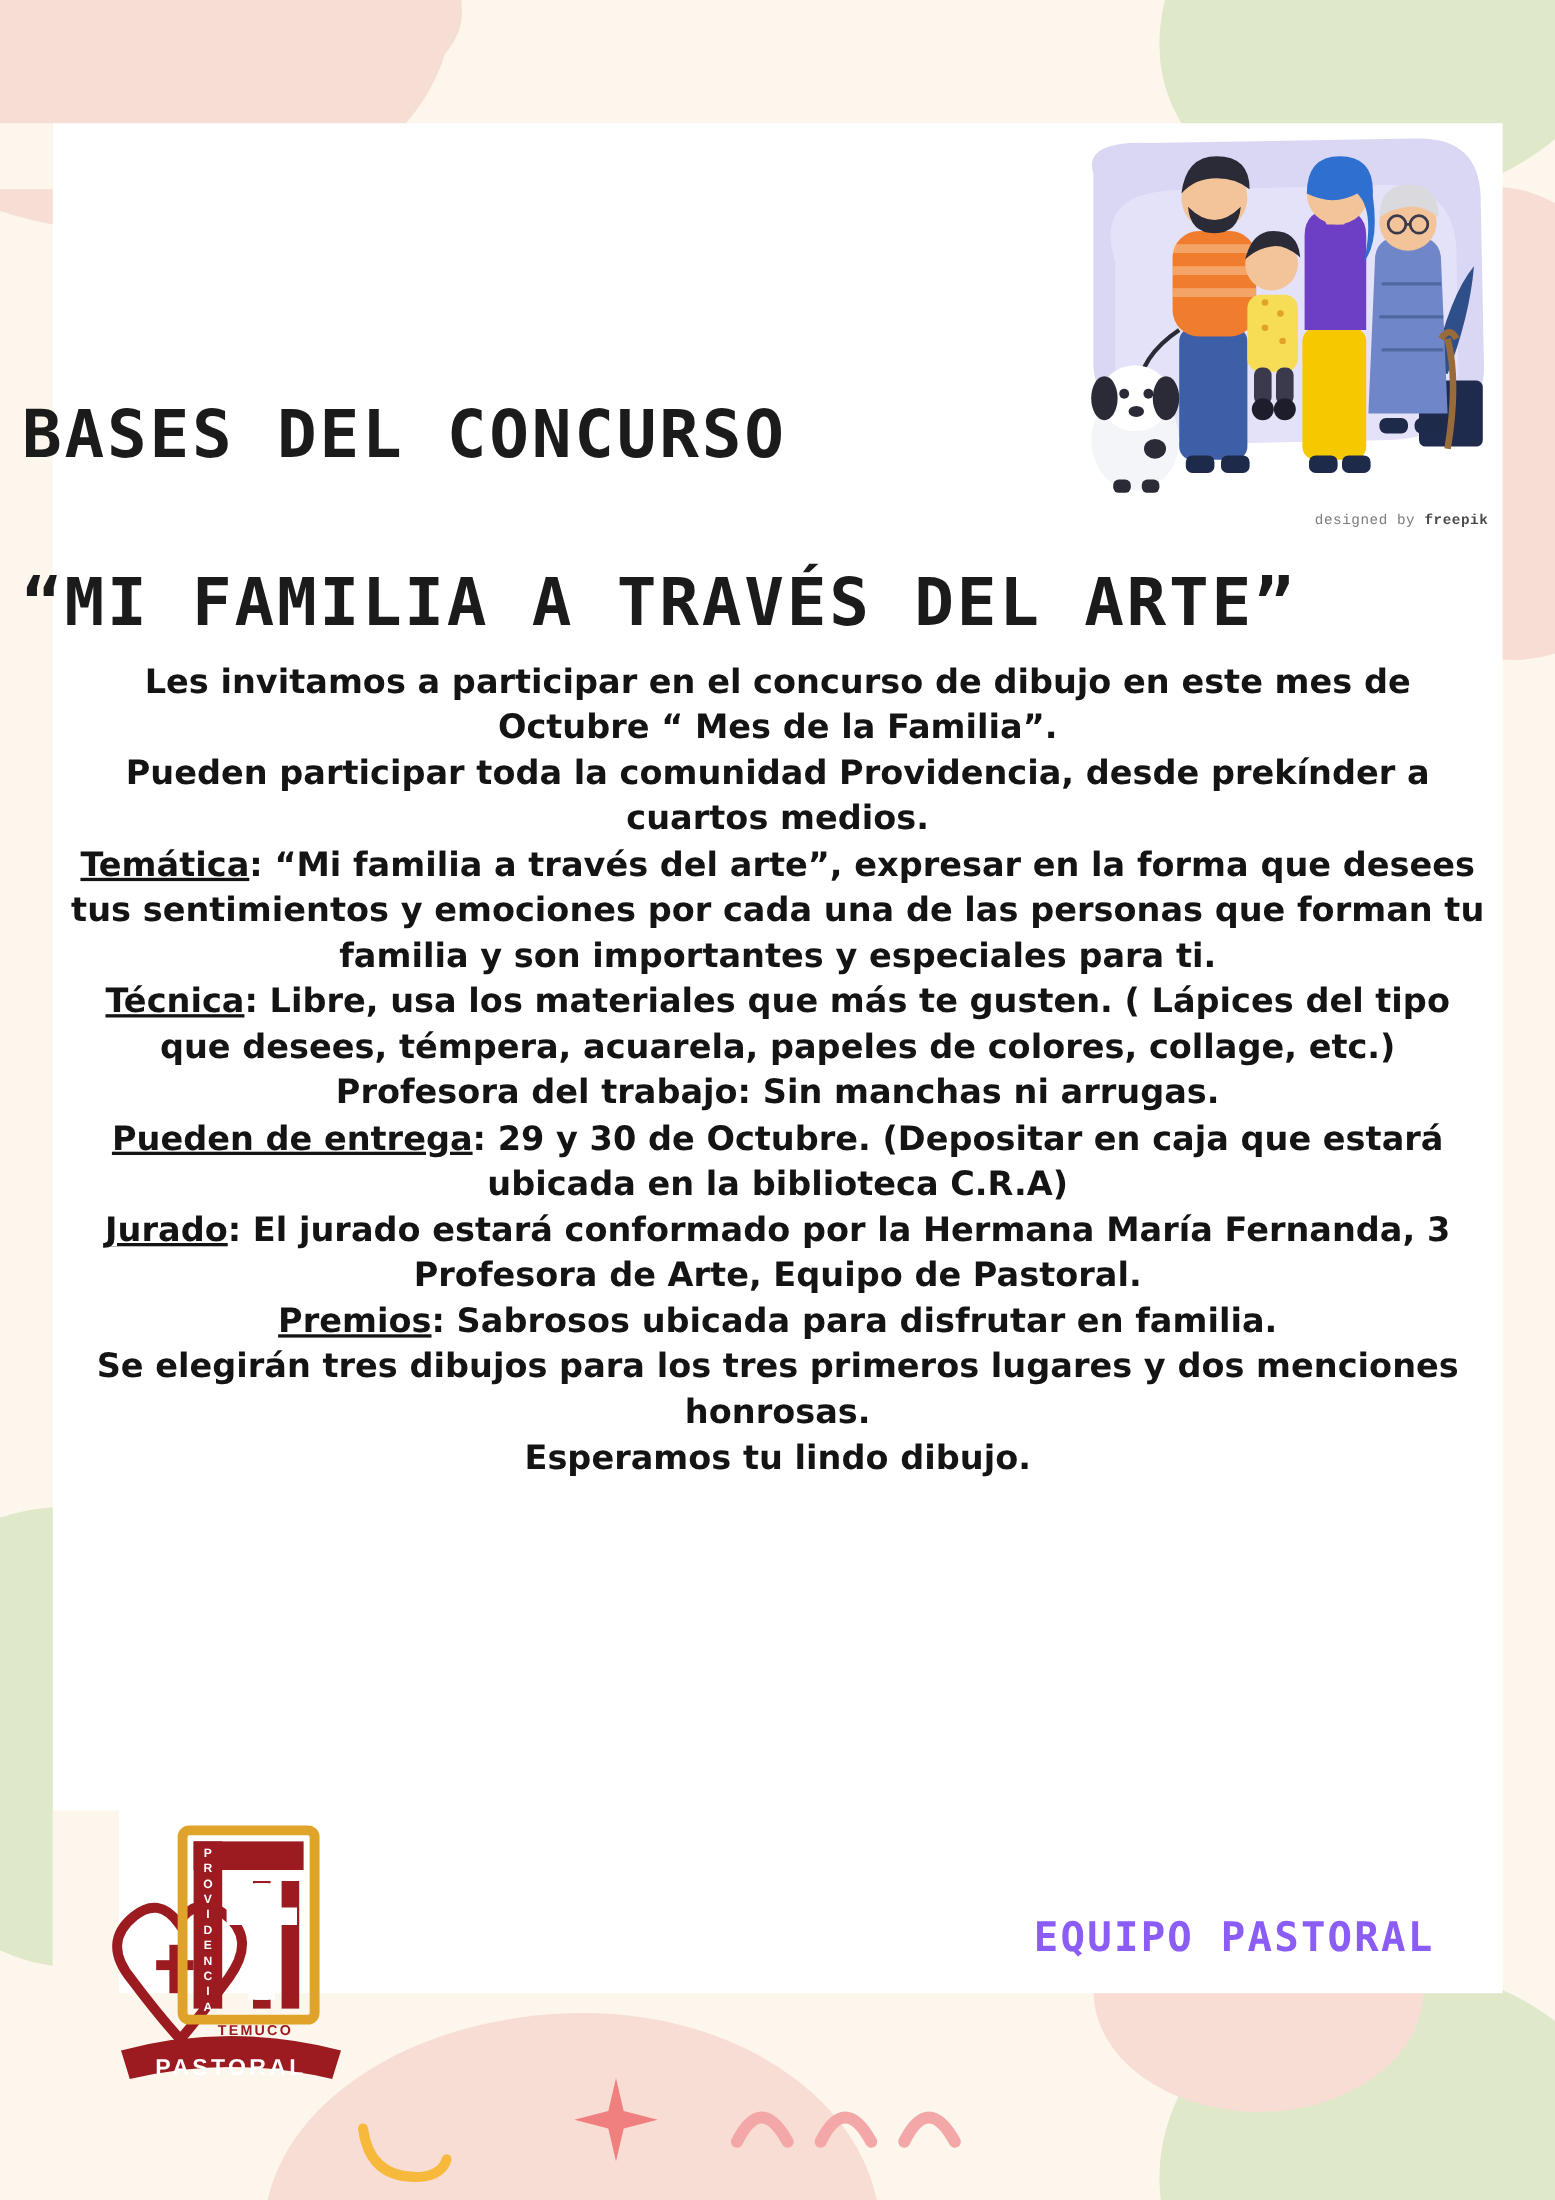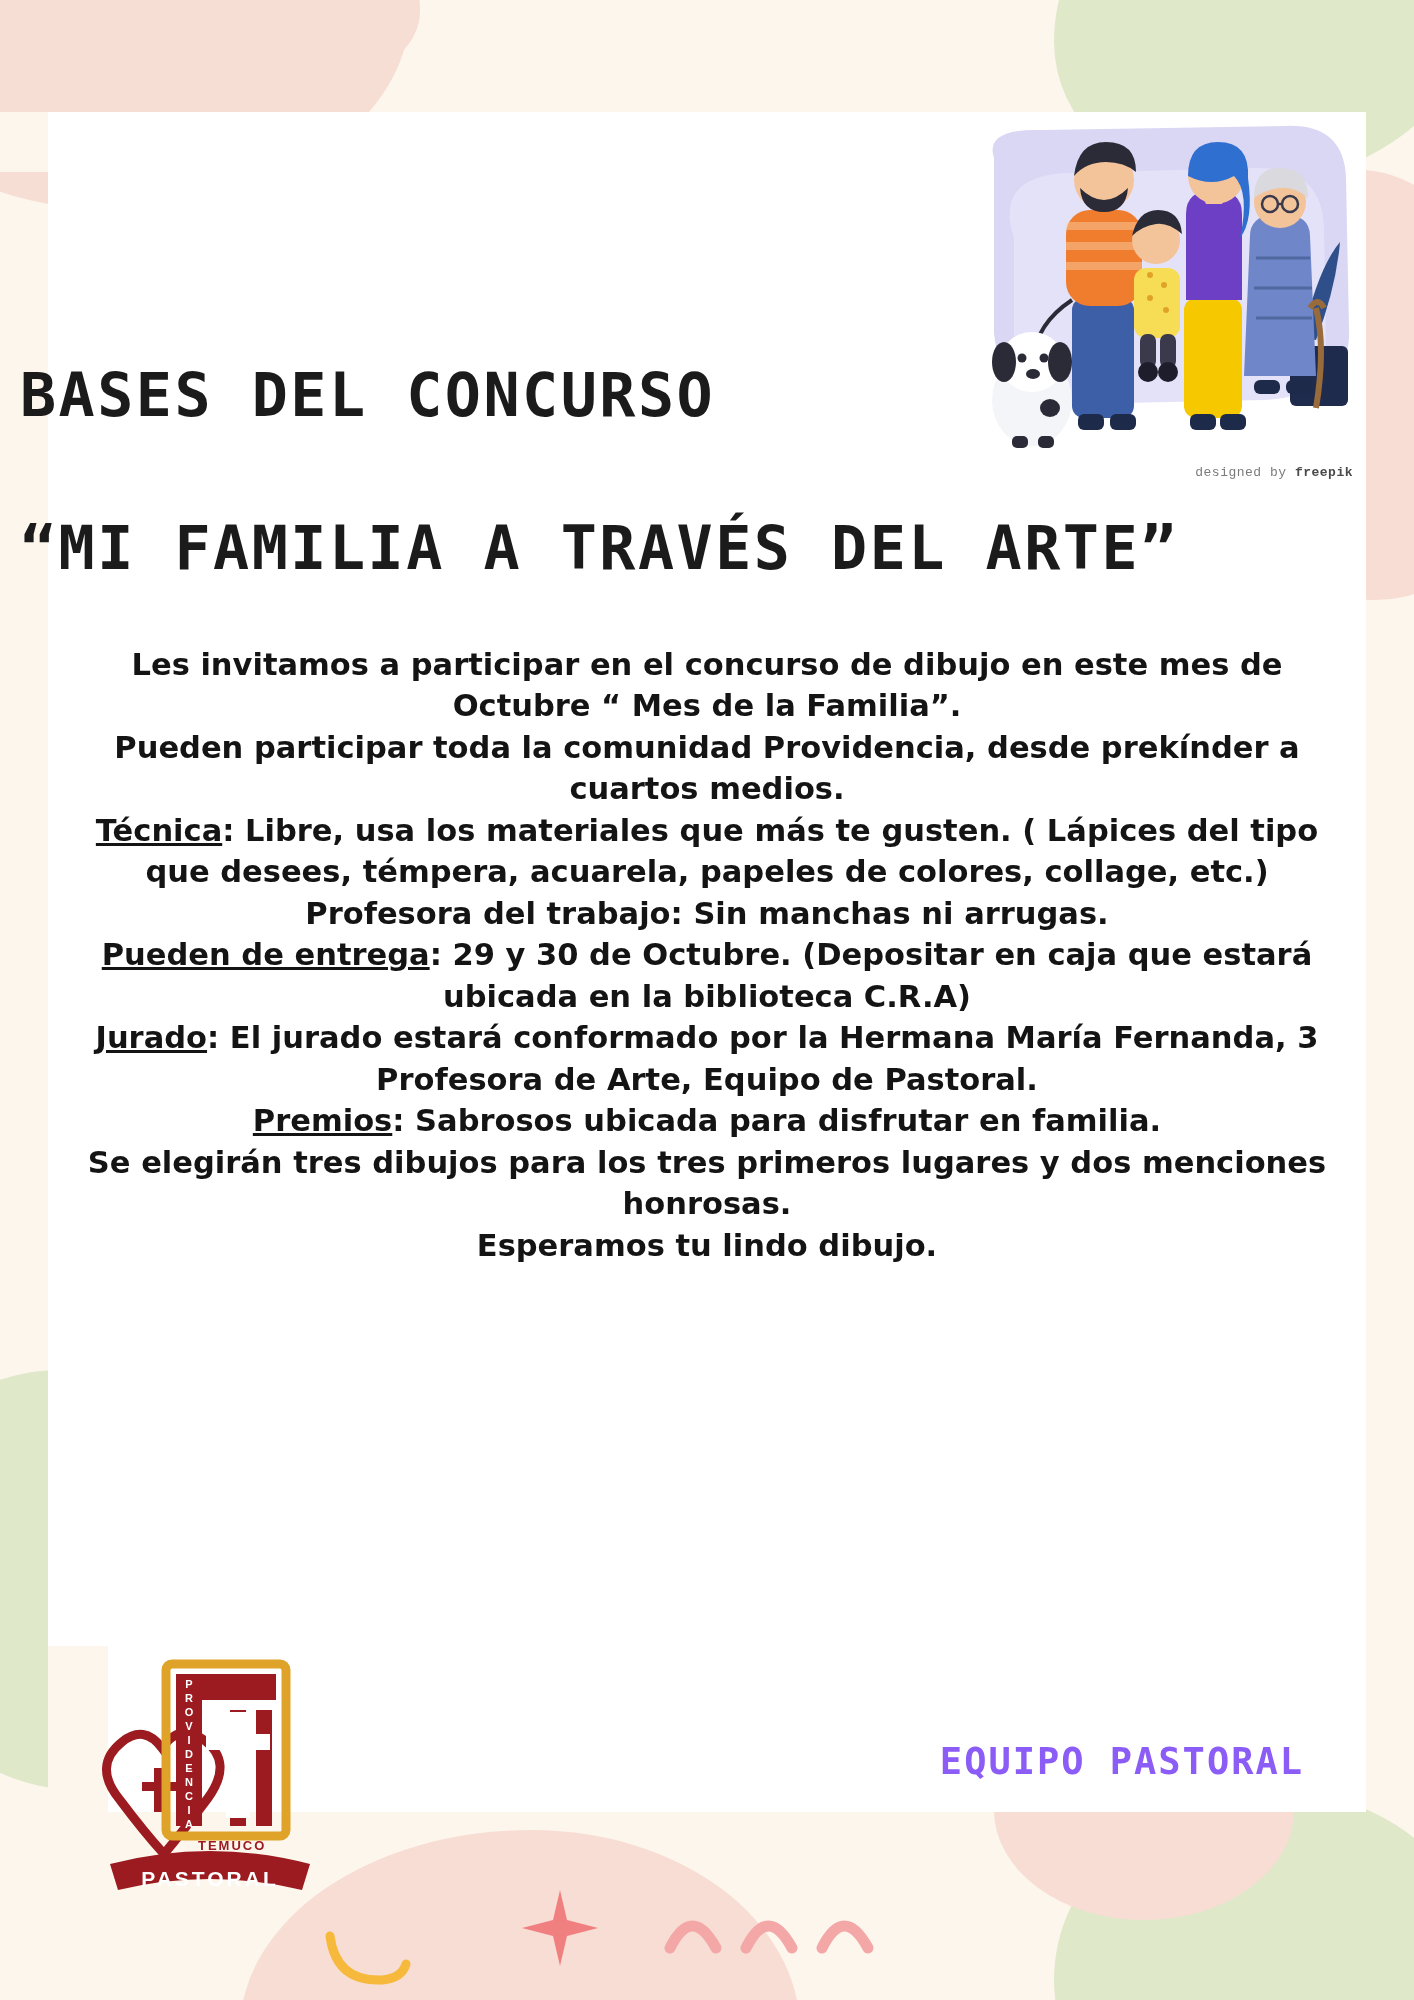--- a/index.html
+++ b/index.html
@@ -141,21 +141,20 @@
     left: 60px;
     top: 600px;
     width: 1294px;
     z-index: 5;
     text-align: center;
     font-family: "DejaVu Sans", sans-serif;
     font-weight: bold;
     font-size: 30.5px;
     line-height: 1.36;
     color: #141414;
-    margin-top: 44px;
   }
   .body-text p {
     margin: 0;
   }
   .u { text-decoration: underline; }
 
   
   .signature {
     position: absolute;
     right: 110px;
@@ -282,20 +281,23 @@
 </div>
 
 <div class="body-text">
   <p>
     <span>Les invitamos a participar en el concurso de dibujo en este mes de Octubre “ Mes de la Familia”.</span>
   </p>
   <p>
     <span>Pueden participar toda la comunidad Providencia, desde prekínder a cuartos medios.</span>
   </p>
   <p>
+    <span class="u">Temática</span><span>: “Mi familia a través del arte”, expresar en la forma que desees tus sentimientos y emociones por cada una de las personas que forman tu familia y son importantes y especiales para ti.</span>
+  </p>
+  <p>
     <span class="u">Técnica</span><span>: Libre, usa los materiales que más te gusten. ( Lápices del tipo que desees, témpera, acuarela, papeles de colores, collage, etc.)</span>
   </p>
   <p>
     <span>Profesora del trabajo: Sin manchas ni arrugas.</span>
   </p>
   <p>
     <span class="u">Pueden de entrega</span><span>: 29 y 30 de Octubre. (Depositar en caja que estará ubicada en la biblioteca C.R.A)</span>
   </p>
   <p>
     <span class="u">Jurado</span><span>: El jurado estará conformado por la Hermana María Fernanda, 3 Profesora de Arte, Equipo de Pastoral.</span>

